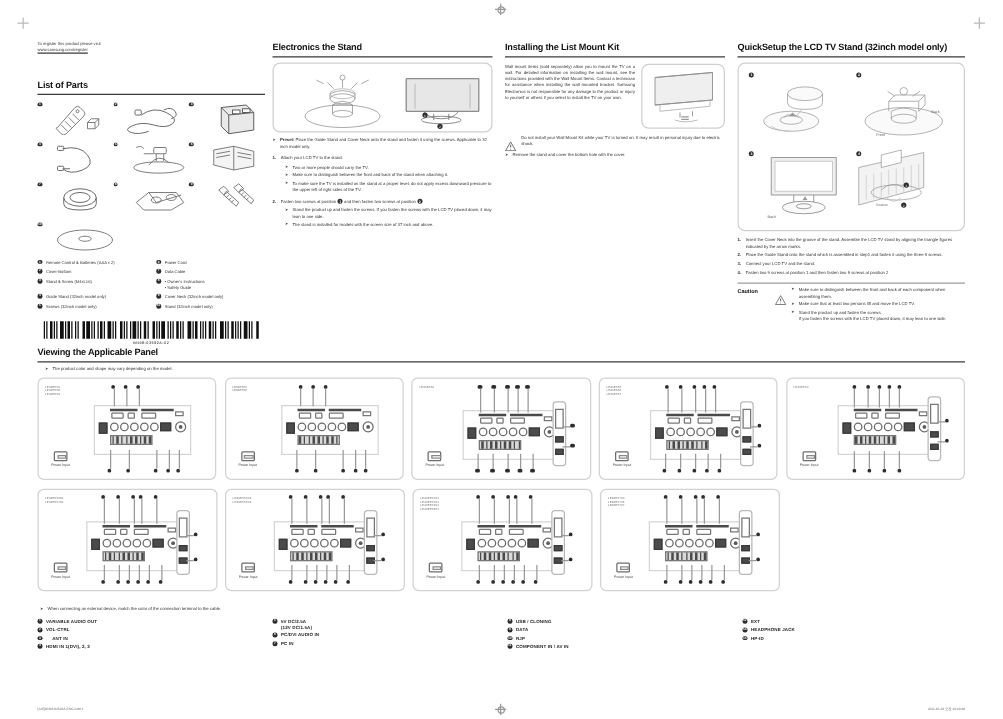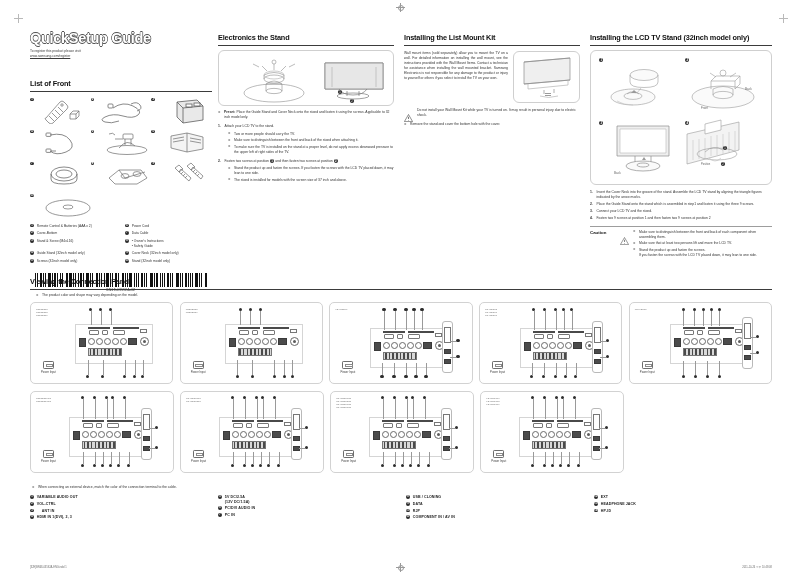--- a/index.html
+++ b/index.html
@@ -128,29 +128,28 @@
       <i></i>
     </div>
   <div class="crop h" style="left:14px; top:18px;"></div>
   <div class="crop v" style="left:18px; top:14px;"></div>
   <div class="crop h" style="left:779px; top:18px;"></div>
   <div class="crop v" style="left:783px; top:14px;"></div>
 
   <div style="position:absolute; left:30px; top:30px; width:182px;">
 
     <div>
-      <div class="logo-title">QuickSetup Guide</div>
       <div class="sub-register">
         <div>To register this product please visit</div>
         <div><u>www.samsung.com/register</u></div>
       </div>
     </div>
 
     <div style="margin-top:21px;">
-      <div class="sec-title">List of Front</div>
+      <div class="sec-title">List of Parts</div>
       <div class="sec-rule"></div>
 
       <div class="parts-grid" style="margin-top:6px;">
 
         <div class="part-cell">
           <span class="badge cnum sm">1</span>
           <div class="part-art">
             <svg width="52" height="26" viewBox="0 0 52 26">
               <g fill="none" stroke="#6b6b6b" stroke-width="0.7">
                 <path d="M6 20 L20 4 q2-2 4 0 l3 3 q2 2 0 4 L13 25 q-2 2 -4 0 l-3 -3 q-2 -2 0 -2 z"></path>
@@ -560,21 +559,21 @@
           <path d="M4.5 2.8 l0 2.2 M4.5 6.1 l0 0.5" stroke="#444" stroke-width="0.7"></path>
         </svg>
       </span>
       <div class="tx" style="flex:1;">Do not install your Wall Mount Kit while your TV is turned on. It may result in personal injury due to electric shock.</div>
     </div>
 
     <div class="arrow-li" style="margin-top:4.5px;">Remove the stand and cover the bottom hole with the cover.</div>
   </div>
 
   <div style="position:absolute; left:590px; top:33px; width:182px;">
-    <div class="sec-title">Installing the LCD TV Stand (32inch model only)</div>
+    <div class="sec-title">QuickSetup the LCD TV Stand (32inch model only)</div>
     <div class="sec-rule"></div>
 
     <div class="art-box" style="margin-top:4px; height:135px; position:relative;">
 
       <span class="cnum" style="position:absolute; left:8px; top:7px;">1</span>
       <svg width="86" height="62" viewBox="0 0 86 62" style="position:absolute; left:6px; top:4px;">
         <g fill="none" stroke="#9a9a9a" stroke-width="0.6">
           <ellipse cx="47" cy="20" rx="14" ry="5.5" fill="#fafafa"></ellipse>
           <path d="M33 20 l0 7 q0 5.5 14 5.5 q14 0 14 -5.5 l0 -7"></path>
           <ellipse cx="36" cy="42" rx="22" ry="8" fill="#fafafa"></ellipse>
@@ -666,21 +665,21 @@
           <div class="arrow-li">Make sure to distinguish between the front and back of each component when assembling them.</div>
           <div class="arrow-li" style="margin-top:1.5px;">Make sure that at least two persons lift and move the LCD TV.</div>
           <div class="arrow-li" style="margin-top:1.5px; white-space:pre-line;">Stand the product up and fasten the screws.
 If you fasten the screws with the LCD TV placed down, it may lean to one side.</div>
         </div>
       </div>
     </div>
   </div>
 
   <div style="position:absolute; left:30px; top:277px; width:742px;">
-    <div class="sec-title">Viewing the Connection Panel</div>
+    <div class="sec-title">Viewing the Applicable Panel</div>
     <div class="sec-rule"></div>
     <div class="arrow-li" style="margin:3.5px 0 0 6px;">The product color and shape may vary depending on the model.</div>
 
     <div class="panel-row" style="margin-top:4px; height:82px;" id="panel-row-1">
         <div class="panel">
           <div class="models">
             <div>LE32E550</div>
             <div>LE32E558</div>
             <div>LE32E559</div>
           </div>

